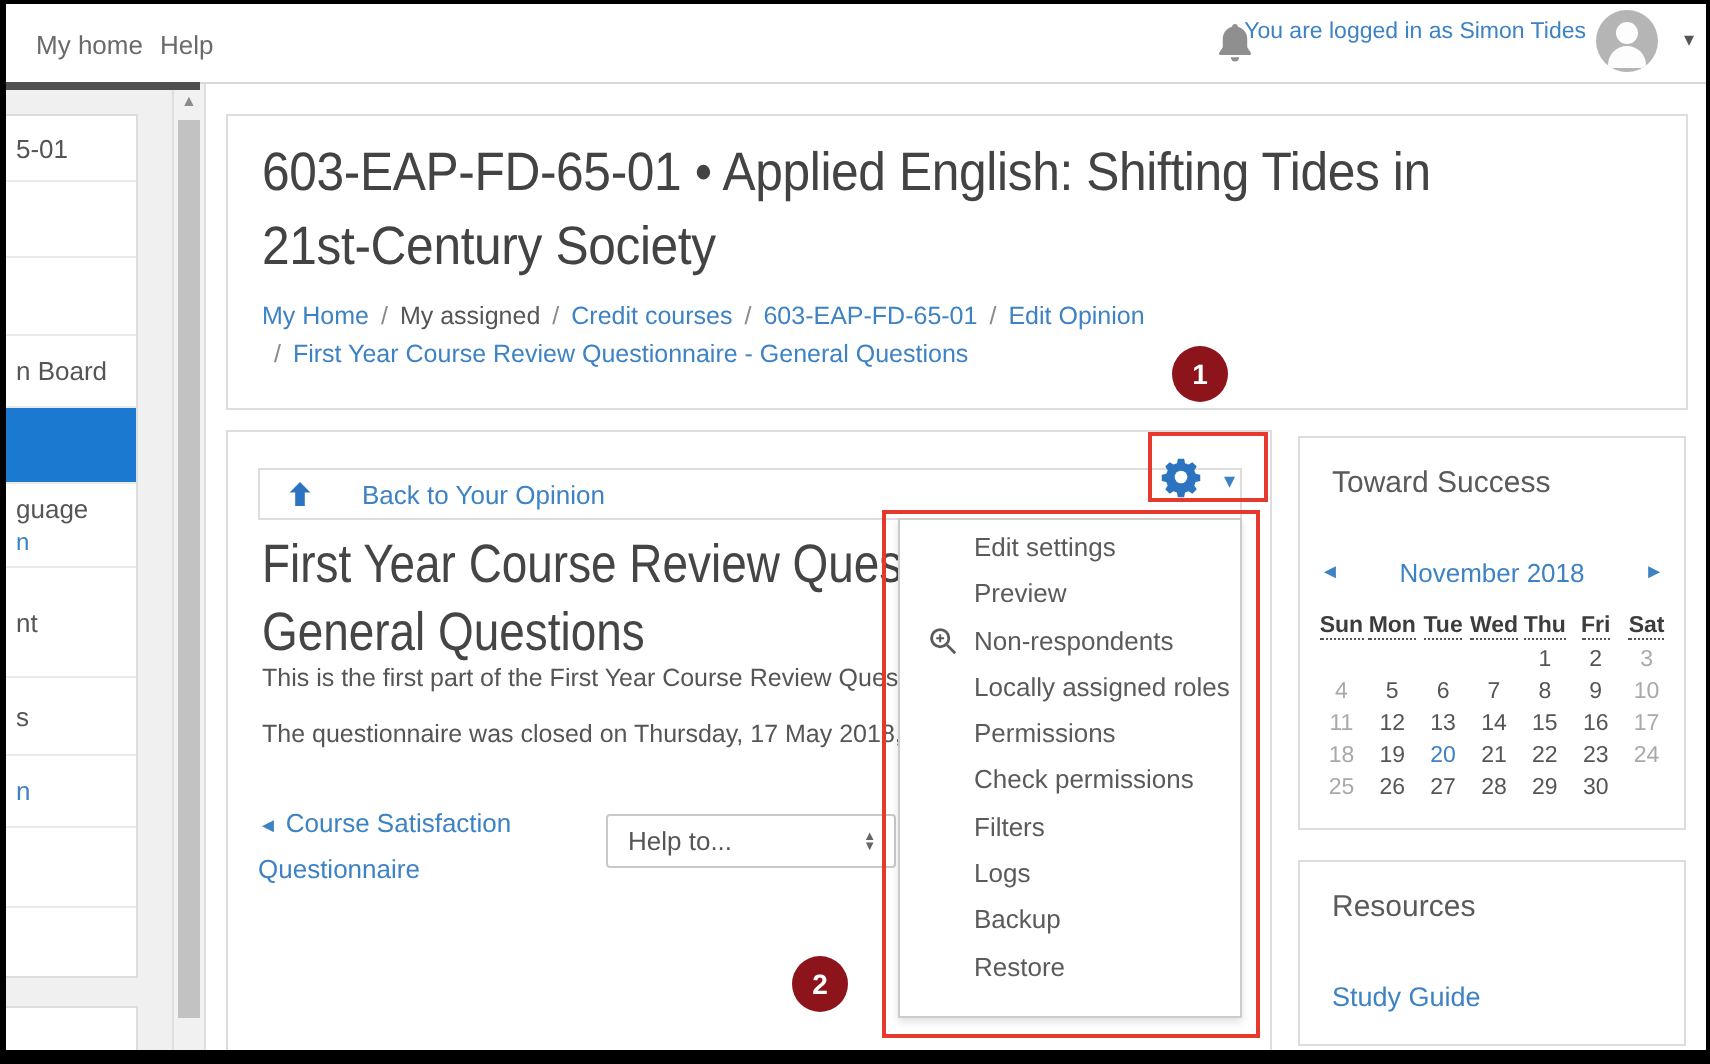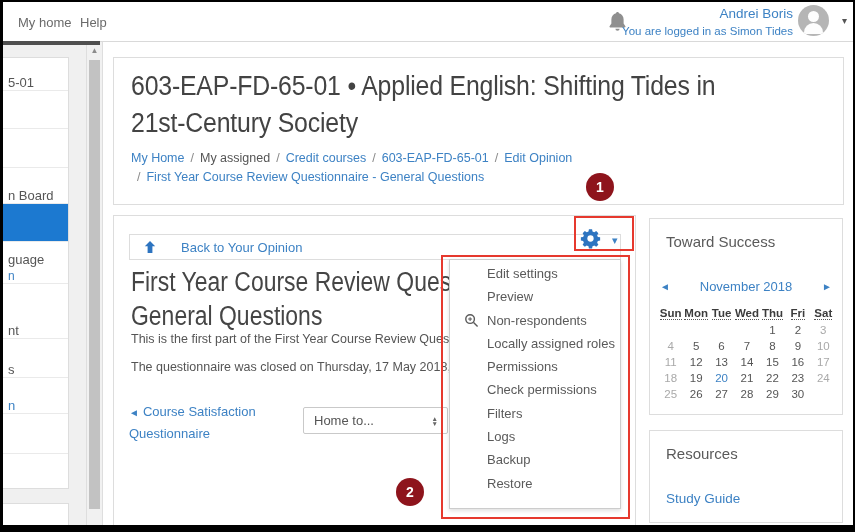--- a/index.html
+++ b/index.html
@@ -17,21 +17,21 @@
   .logged-as{font-size:11.5px;color:#3d82c4;margin-top:4px}
   .avatar{position:absolute;right:24px;top:3px;width:31px;height:31px;border-radius:50%;background:#b5b5b5;overflow:hidden}
   .avatar .head{width:11px;height:11px;background:#fdfdfd;border-radius:50%;margin:6px auto 0}
   .avatar .torso{width:19px;height:11px;background:#fdfdfd;border-radius:10px 10px 0 0;margin:1px auto 0}
   .user-caret{position:absolute;right:6px;top:13px;font-size:10px;color:#555}
   .bell{position:absolute;left:606px;top:10px}
 
   
   .side-bg{position:absolute;left:0;top:40px;width:86px;height:483px;background:#f0f0f0}
   .side-panel{position:absolute;left:0;top:55px;width:66px;background:#fff;border:1px solid #ddd;border-left:none}
-  .side-row{border-bottom:1px solid #eaeaea;display:flex;flex-direction:column;justify-content:flex-end;padding-left:5px;font-size:13px;color:#555;overflow:hidden;white-space:nowrap}
+  .side-row{border-bottom:1px solid #eaeaea;display:flex;flex-direction:column;justify-content:center;padding-left:5px;font-size:13px;color:#555;overflow:hidden;white-space:nowrap}
   .side-row:last-child{border-bottom:none}
   .side-row.active{background:#1c79d0}
   .side-row .sub{font-size:12px;color:#3d82c4;margin-top:2px}
   .side-row.link{color:#3d82c4}
   .side-panel2{position:absolute;left:0;top:501px;width:66px;height:22px;background:#fff;border:1px solid #ddd;border-left:none;border-bottom:none}
   .scrollbar{position:absolute;left:83px;top:40px;width:17px;height:483px;background:#f1f1f1;border-left:1px solid #dedede;border-right:1px solid #dedede}
   .scroll-up{position:absolute;left:0;top:4px;width:15px;text-align:center;font-size:8px;color:#8c8c8c}
   .scroll-thumb{position:absolute;left:2px;top:18px;width:11px;height:449px;background:#c2c2c2}
 
   
@@ -93,21 +93,20 @@
   <div class="navbar">
     <span class="nav-link" style="left:15px">My home</span>
     <span class="nav-link" style="left:77px">Help</span>
     <span class="bell">
       <svg width="17" height="19" viewBox="0 0 16 18">
             <path fill="#8f8f8f" d="M8 0c.8 0 1.4.6 1.4 1.3C12 2 13.8 4.3 13.8 7v4l1.7 2.6c.3.5 0 1.1-.6 1.1H1.1c-.6 0-.9-.6-.6-1.1L2.2 11V7c0-2.7 1.8-5 4.4-5.7C6.6.6 7.2 0 8 0z"></path>
             <path fill="#8f8f8f" d="M6 15.8h4a2 2 0 0 1-4 0z"></path>
           </svg>
     </span>
     <div class="user-block">
-      <div class="user-name">Andrei Boris</div>
       <div class="logged-as">You are logged in as Simon Tides</div>
     </div>
     <div class="avatar">
           <div class="head"></div>
           <div class="torso"></div>
         </div>
     <span class="user-caret">▾</span>
   </div>
   <div class="dark-strip"></div>
 
@@ -181,21 +180,21 @@
     <div class="page-heading">
       <span>First Year Course Review Questionnaire -</span>
       <span>General Questions</span>
     </div>
     <div class="para" style="top:116px">This is the first part of the First Year Course Review Questionnaire.</div>
     <div class="para" style="top:144px">The questionnaire was closed on Thursday, 17 May 2018, 9:45 AM</div>
     <div class="prev-link">
       <span class="arr">◄</span><span>Course Satisfaction Questionnaire</span>
     </div>
     <div class="jumpto">
-      <span class="jt-label">Home to...</span>
+      <span class="jt-label">Help to...</span>
       <span class="stepper">
         <span>▲</span>
             <span>▼</span>
       </span>
     </div>
   </div>
 
   <div class="gear-btn">
     <span>
       <svg width="21" height="21" viewBox="0 0 24 24">

